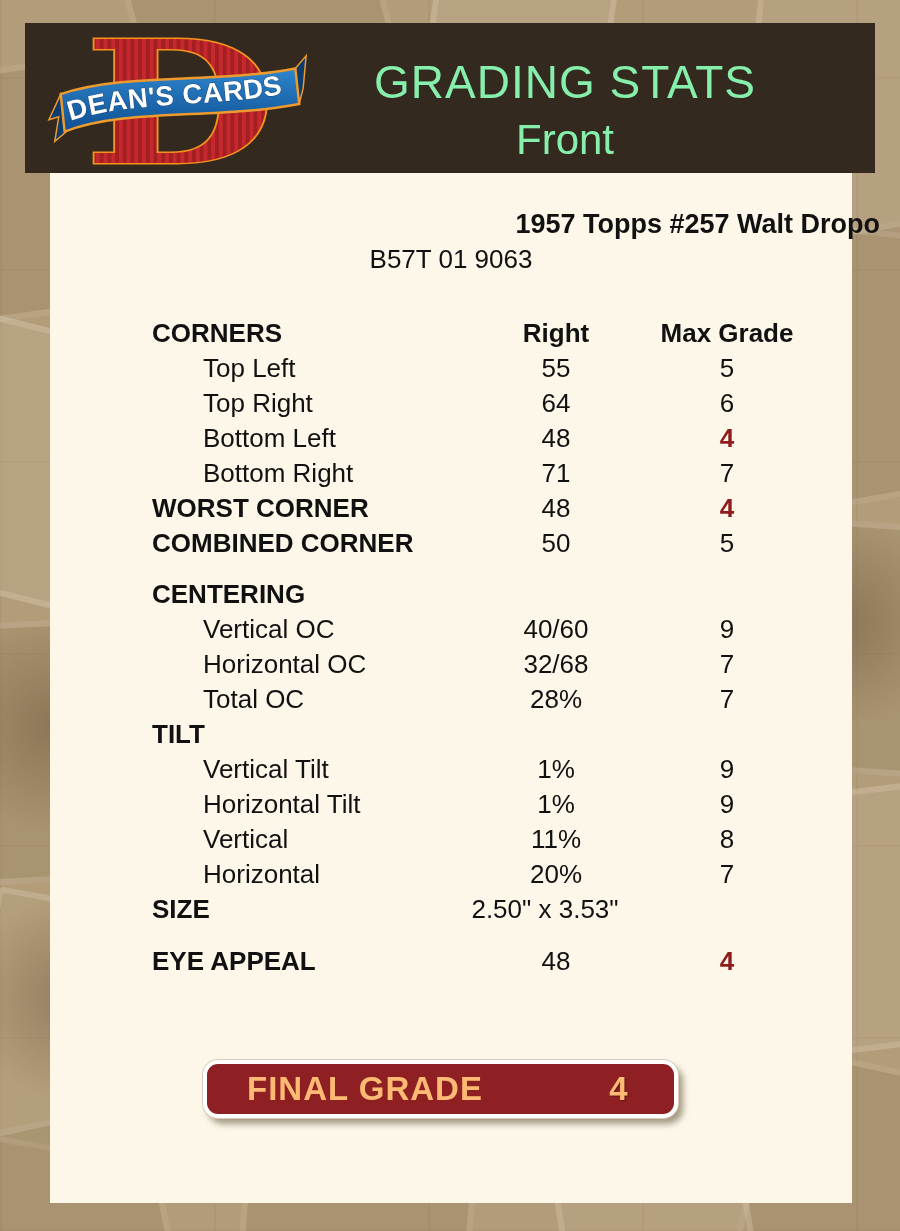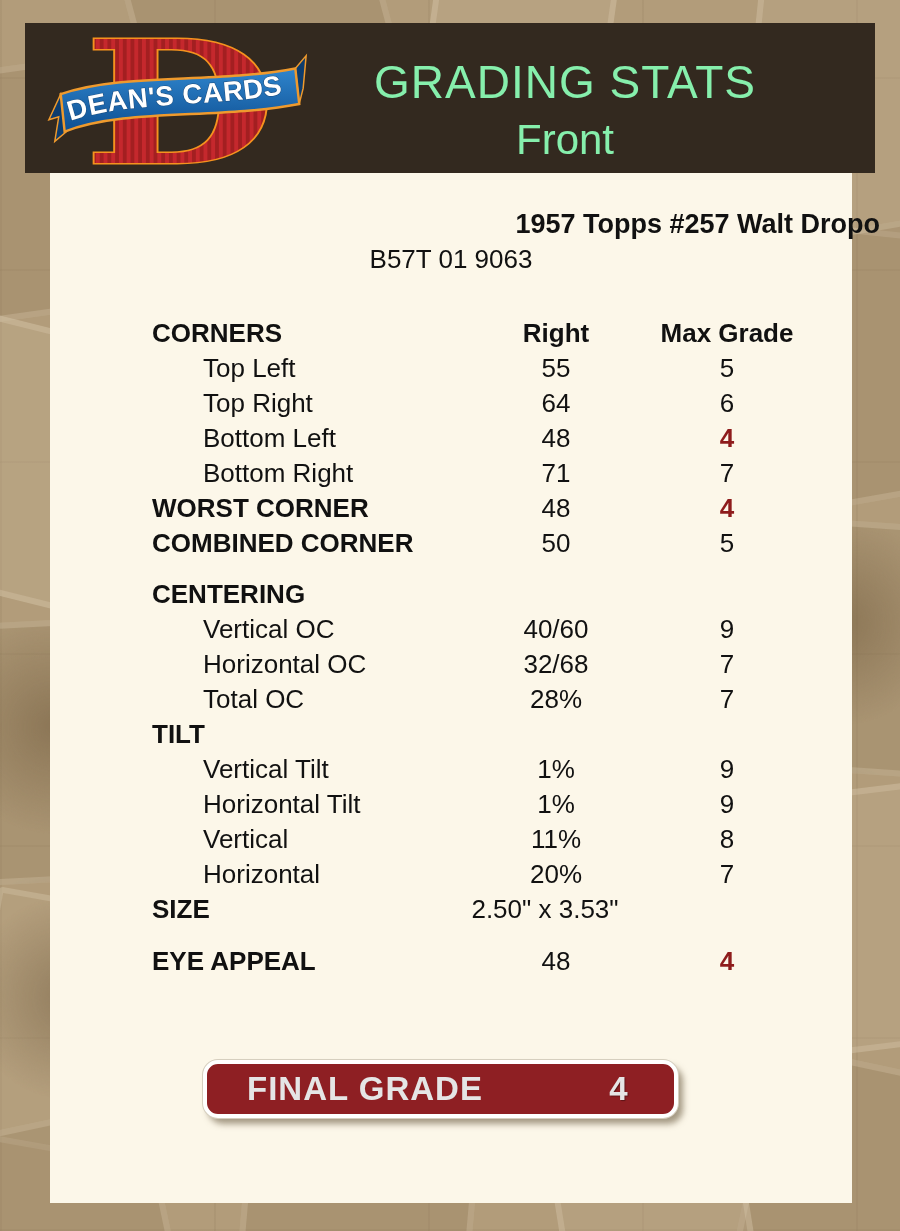--- a/index.html
+++ b/index.html
@@ -67,21 +67,21 @@
   .row .value.wide{left:295px;width:400px;}
   .row .max{position:absolute;left:607px;width:140px;text-align:center;}
   .row.bold .label{font-weight:700;}
   .row.thead .label,.row.thead .value,.row.thead .max{font-weight:700;}
   .row .max.red{color:var(--accent-red);font-weight:700;}
 
   
   .final-grade{position:absolute;left:153px;top:887px;width:467px;height:50px;
     background:var(--button-red);border:4px solid #ffffff;border-radius:15px;
     box-shadow:0 0 0 1px #d6cfbf, 5px 6px 6px rgba(92,76,50,.55);
-    color:#e5e5e5;}
+    color:#fdba74;}
   .final-grade .fg-label{position:absolute;left:0;top:0;width:316px;height:50px;line-height:50px;
     text-align:center;font-size:33px;font-weight:700;letter-spacing:1px;}
   .final-grade .fg-value{position:absolute;right:28px;top:0;width:55px;height:50px;line-height:50px;
     text-align:center;font-size:33px;font-weight:700;text-shadow:1px 1px 1px rgba(0,0,0,.35);}
 </style>
 </head>
 <body>
 
 <div class="bg">
   <div class="bg-card"></div>

